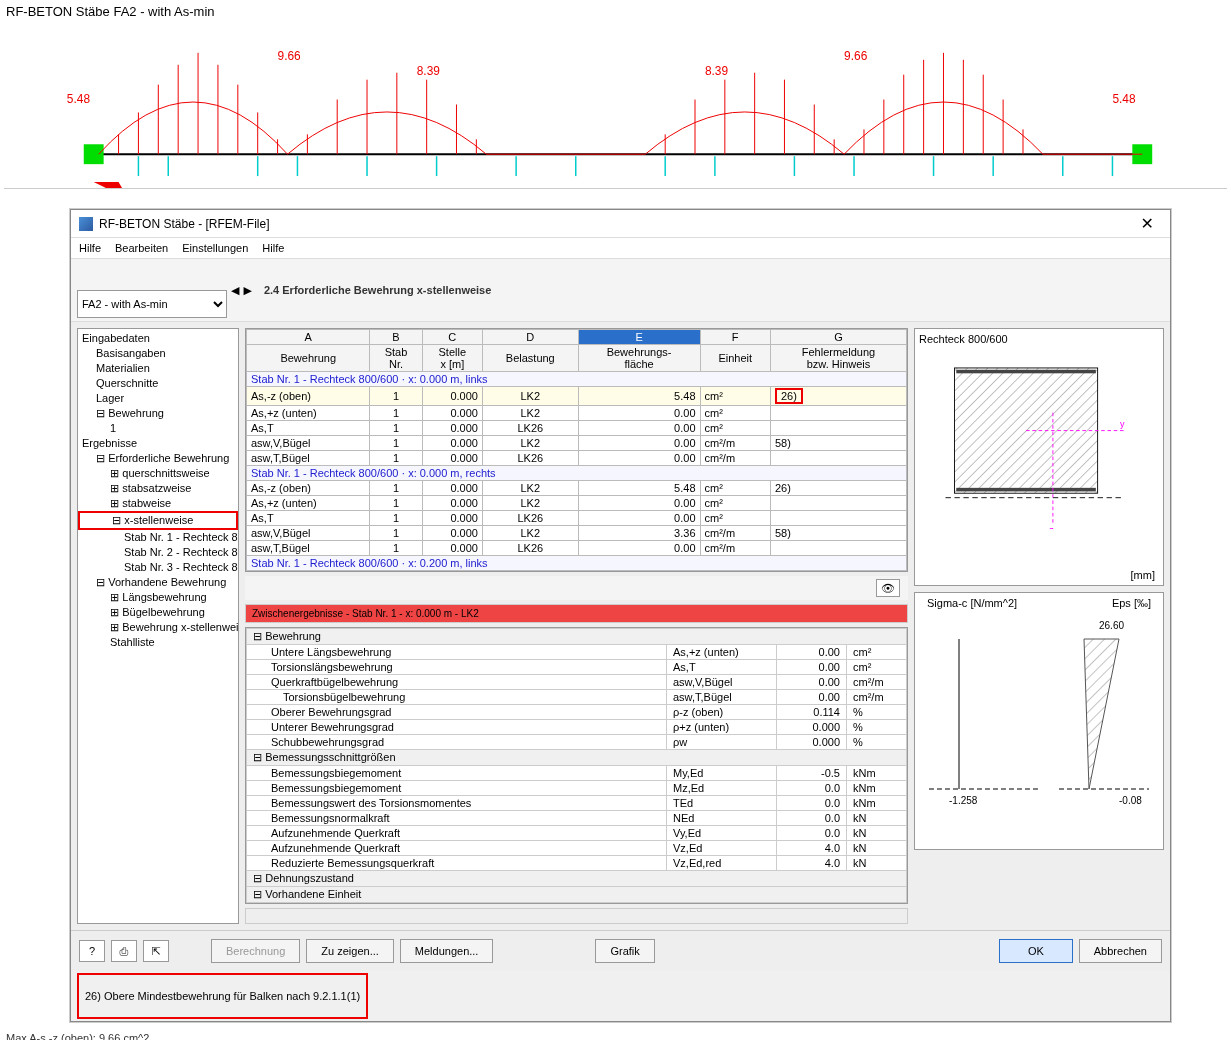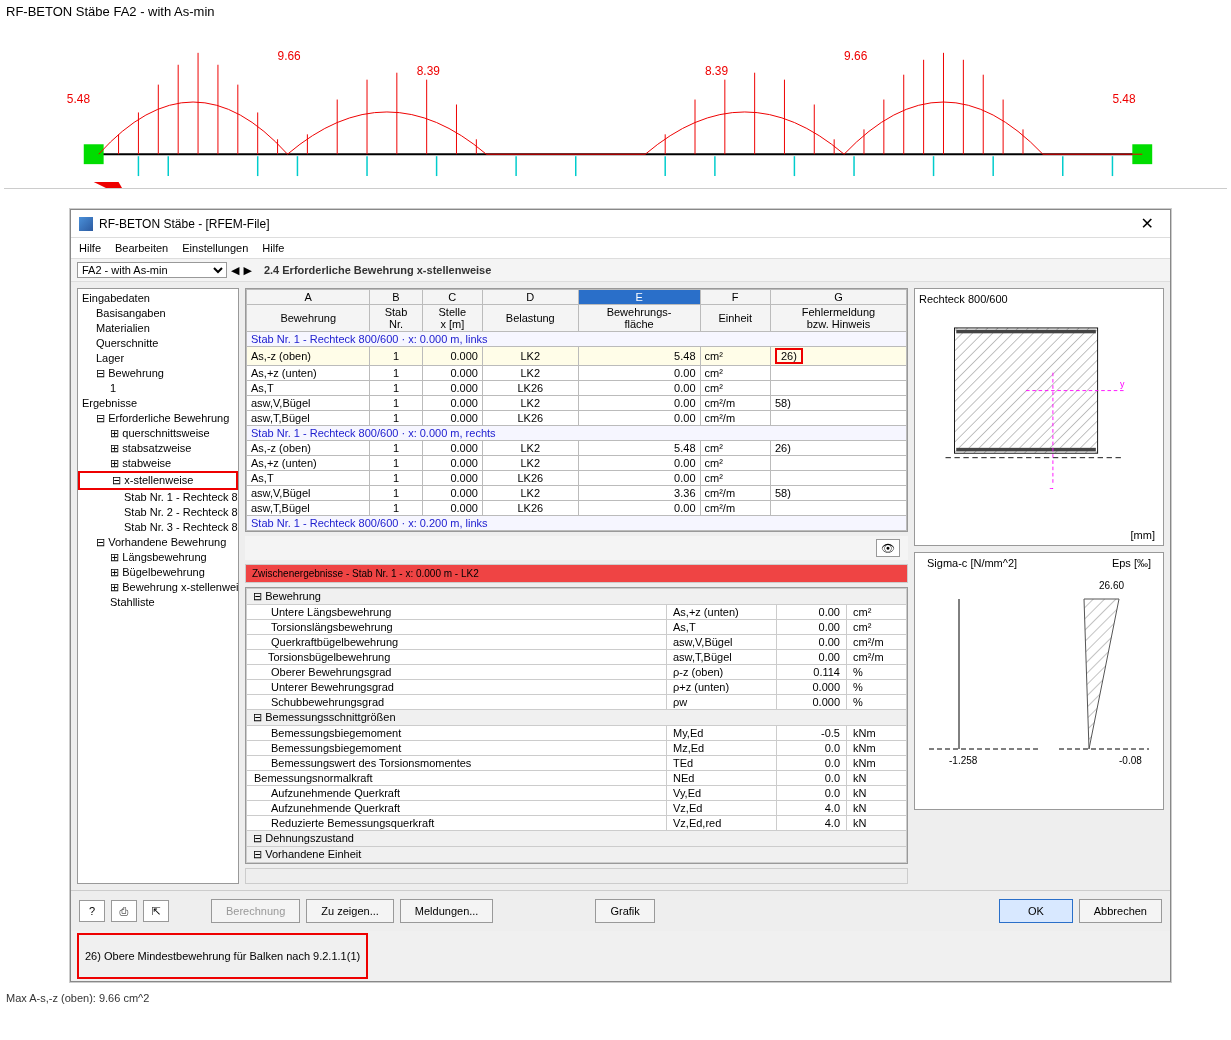--- a/index.html
+++ b/index.html
@@ -6,21 +6,21 @@
 body { font-family: "Segoe UI", Tahoma, sans-serif; font-size: 11px; background: #fff; color: #000; width: 1231px; }
 .outer-title { padding: 4px 6px; font-size: 13px; }
 .diagram-area { height: 164px; border-bottom: 1px solid #ccc; position: relative; margin: 2px 4px; }
 .diagram-area svg { width: 100%; height: 100%; }
 .dialog { position: relative; margin: 20px 60px 4px 70px; border: 1px solid #888; background: #f0f0f0; box-shadow: 0 0 0 1px #ccc; }
 .dialog-title { display: flex; align-items: center; padding: 4px 8px; background: #fff; font-size: 12px; border-bottom: 1px solid #ddd; }
 .dialog-title-icon { width: 14px; height: 14px; background: linear-gradient(135deg,#4a90d9,#2c5aa0); margin-right: 6px; }
 .close-btn { margin-left: auto; font-size: 16px; cursor: pointer; padding: 0 8px; }
 .menu-bar { display: flex; gap: 14px; padding: 4px 8px; background: #fff; border-bottom: 1px solid #ddd; }
 .nav-row { display:flex; align-items:center; gap:4px; padding:3px 6px; background:#f4f4f4; border-bottom:1px solid #ddd; }
-.nav-select { width:150px; height:16px; border:1px solid #999; background:#fff; font-size:11px; }
+.nav-select { width:150px; height:28px; border:1px solid #999; background:#fff; font-size:11px;margin-top:28px; }
 .content-label { padding-left:8px; font-size:11px; font-weight:bold; color:#333; }
 .body-cols { display:flex; gap:6px; padding:6px; background:#eee; }
 .tree-col { width:162px; background:#fff; border:1px solid #999; overflow-x:auto; font-size:11px; padding:2px 0; }
 .tree-col div { white-space:nowrap; padding:0 4px; line-height:15px; }
 .tree-indent-0{padding-left:4px!important}
 .tree-indent-1{padding-left:18px!important}
 .tree-indent-2{padding-left:32px!important}
 .tree-indent-3{padding-left:46px!important}
 .tree-sel{border:2px solid #e00;}
 .main-col{flex:1;display:flex;flex-direction:column;gap:4px;}
@@ -330,21 +330,21 @@
                 <td class="td-v">0.00</td>
                 <td class="td-u">cm²</td>
               </tr>
               <tr>
                 <td style="padding-left:24px">Querkraftbügelbewehrung</td>
                 <td class="td-sym">asw,V,Bügel</td>
                 <td class="td-v">0.00</td>
                 <td class="td-u">cm²/m</td>
               </tr>
               <tr>
-                <td style="padding-left:21px">Torsionsbügelbewehrung</td>
+                <td style="padding-left:36px">Torsionsbügelbewehrung</td>
                 <td class="td-sym">asw,T,Bügel</td>
                 <td class="td-v">0.00</td>
                 <td class="td-u">cm²/m</td>
               </tr>
               <tr>
                 <td style="padding-left:24px">Oberer Bewehrungsgrad</td>
                 <td class="td-sym">ρ-z (oben)</td>
                 <td class="td-v">0.114</td>
                 <td class="td-u">%</td>
               </tr>
@@ -375,21 +375,21 @@
                 <td class="td-v">0.0</td>
                 <td class="td-u">kNm</td>
               </tr>
               <tr>
                 <td style="padding-left:24px">Bemessungswert des Torsionsmomentes</td>
                 <td class="td-sym">TEd</td>
                 <td class="td-v">0.0</td>
                 <td class="td-u">kNm</td>
               </tr>
               <tr>
-                <td style="padding-left:7px">Bemessungsnormalkraft</td>
+                <td style="padding-left:24px">Bemessungsnormalkraft</td>
                 <td class="td-sym">NEd</td>
                 <td class="td-v">0.0</td>
                 <td class="td-u">kN</td>
               </tr>
               <tr>
                 <td style="padding-left:24px">Aufzunehmende Querkraft</td>
                 <td class="td-sym">Vy,Ed</td>
                 <td class="td-v">0.0</td>
                 <td class="td-u">kN</td>
               </tr>

